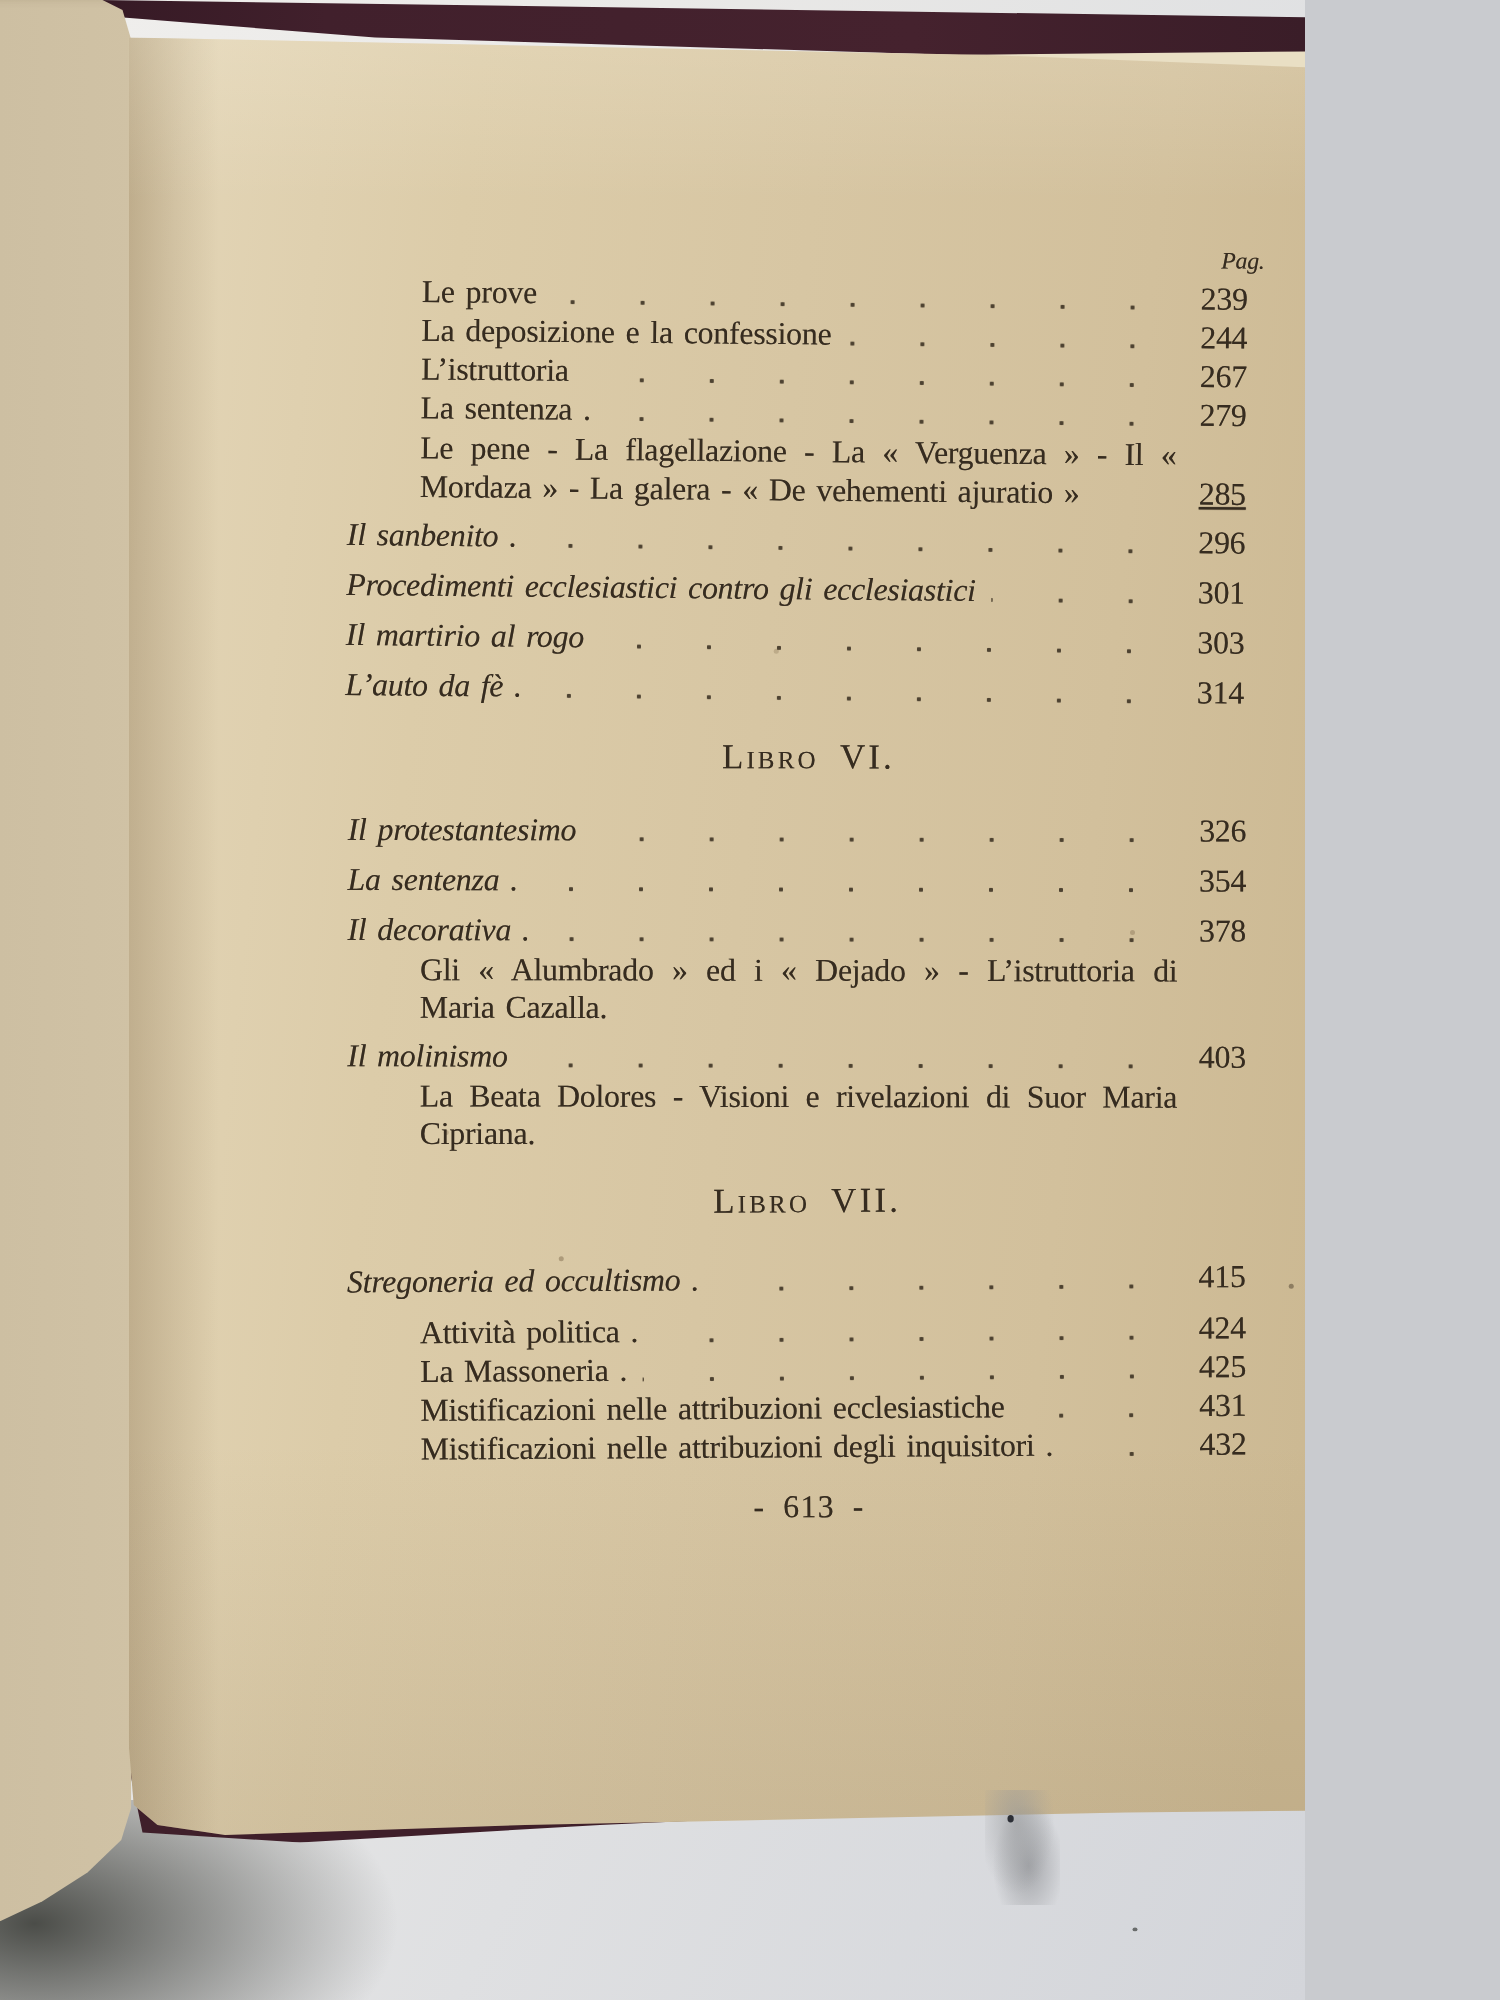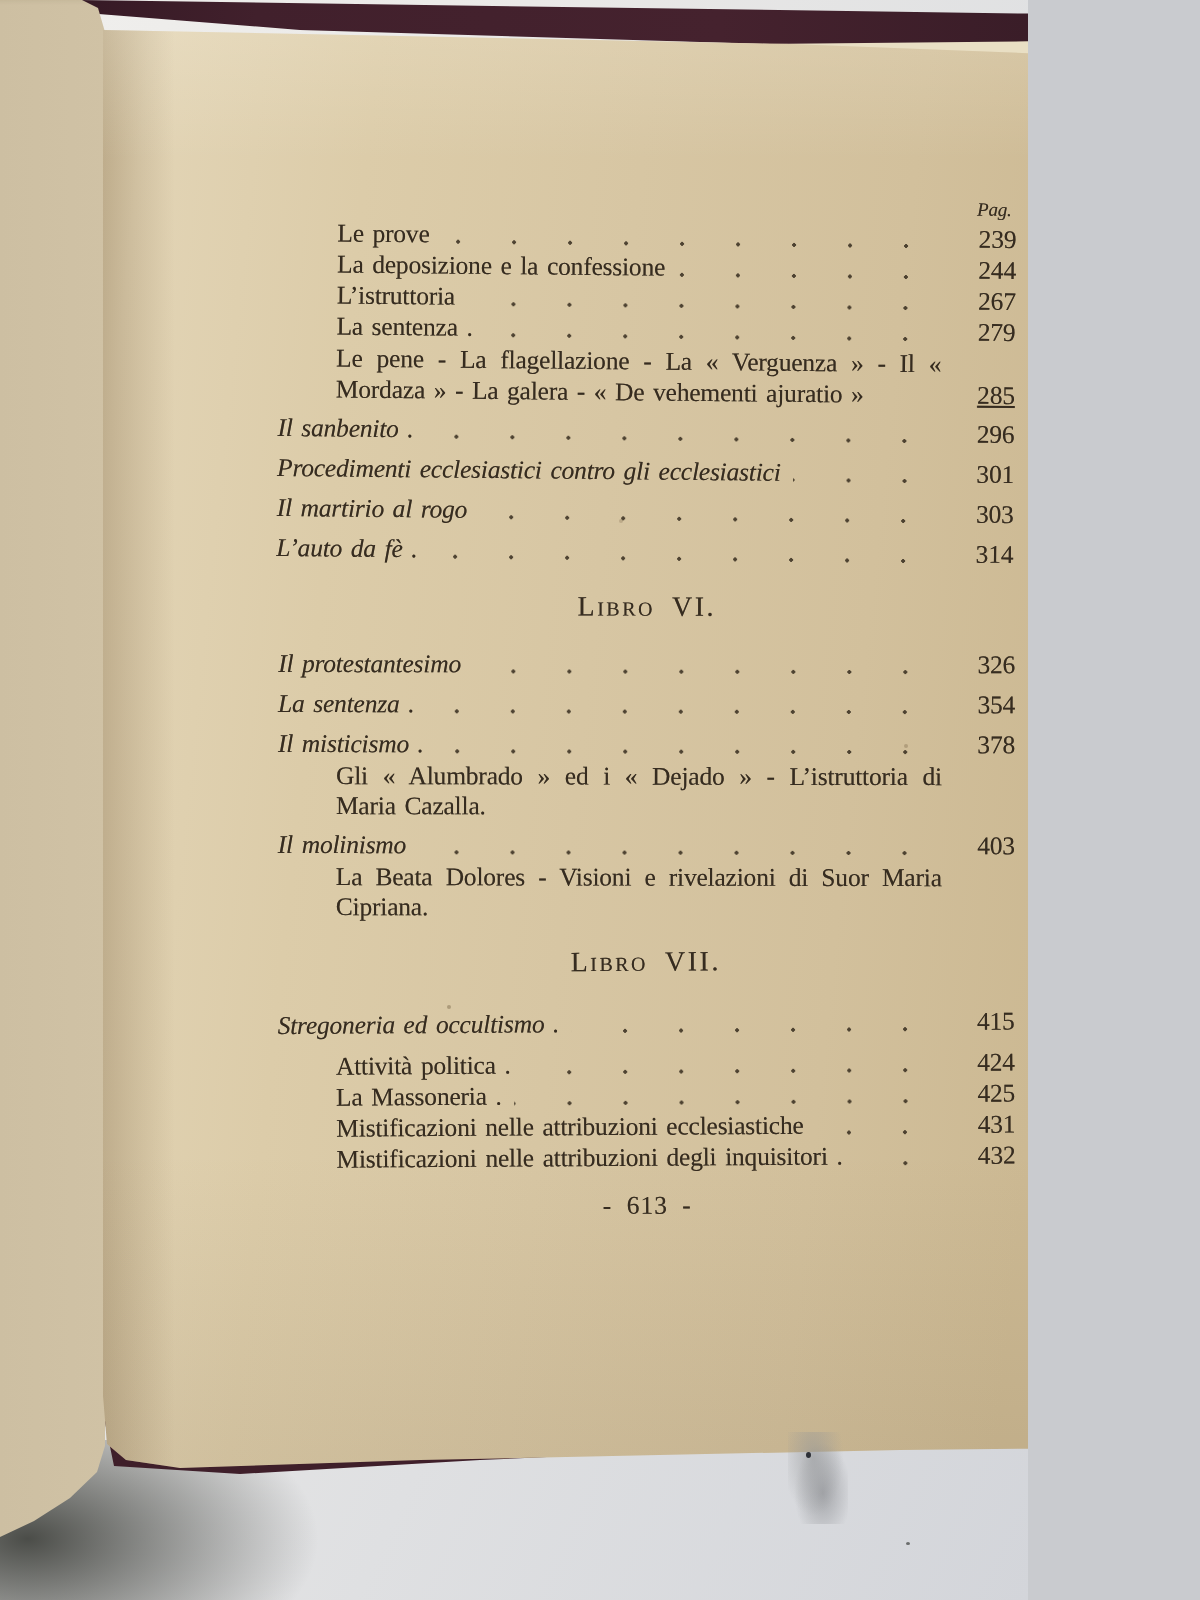--- a/index.html
+++ b/index.html
@@ -1,17 +1,17 @@
 <!DOCTYPE html>
 <html><head>
 <meta charset="utf-8">
 <style>
   html,body{margin:0;padding:0;background:#c9cbcf;}
   .scene{position:relative;width:1028px;height:1600px;overflow:hidden;
-         font-family:"Liberation Serif","DejaVu Serif",serif;}
+         font-family:"Liberation Serif","DejaVu Serif",serif;padding-left:16px;}
   
   .surface{position:absolute;inset:0;
     background:linear-gradient(115deg,#f0efed 0%,#eae9e7 30%,#dfe0e2 62%,#d3d5da 100%);}
   
   .shadow-bl{position:absolute;left:-90px;top:1440px;width:420px;height:260px;
     background:radial-gradient(ellipse at 28% 38%,rgba(48,50,45,.85),rgba(48,50,45,0) 68%);}
   
   .cover-top{position:absolute;inset:0;background:linear-gradient(90deg,#311722 0%,#41202c 25%,#45222e 70%,#3a1d28 100%);
     clip-path:polygon(80px 0,1058px 14px,1152px 28px,1192px 44px,1196px 80px,1098px 54px,700px 42px,300px 30px,86px 13px);}
   
@@ -61,21 +61,21 @@
   .sec3{transform:rotate(-.35deg);transform-origin:0 50%;}
   .pag{font-style:italic;font-size:19px;text-align:right;padding-right:5px;margin-bottom:3px;line-height:22px;}
   .r{display:flex;align-items:baseline;}
   .lvl1{font-style:italic;}
   .lvl2{margin-left:58px;}
   .lbl{white-space:nowrap;}
   .leader{flex:1;align-self:flex-end;height:14px;margin:0 8px 4px 12px;
     background-image:radial-gradient(circle,rgba(54,44,30,.85) 1.6px,rgba(54,44,30,0) 2px);
     background-size:56px 14px;background-repeat:repeat-x;
     background-position:right 0 bottom -3px;}
-  .pnum{width:74px;text-align:right;white-space:nowrap;font-variant-numeric:oldstyle-nums;
+  .pnum{width:74px;text-align:center;white-space:nowrap;font-variant-numeric:oldstyle-nums;
         font-feature-settings:"onum" 1;font-style:normal;}
   .wrap{align-items:flex-end;margin-top:1px;}
   .wrap .lbl{white-space:normal;width:606px;text-align:justify;}
   .wrap .pnum{margin-left:auto;text-decoration:underline;}
   .desc{margin-left:58px;width:606px;text-align:justify;line-height:29.5px;margin-top:2px;}
   .g8{margin-top:8px;}  .g9{margin-top:9px;}  .g10{margin-top:10px;}
   .libro{font-variant:small-caps;text-align:center;font-size:28px;letter-spacing:2.5px;
          word-spacing:8px;margin:27px 0 27px;font-style:normal;}
   .libro.second{margin-bottom:31px;}
   .folio{text-align:center;margin-top:17px;letter-spacing:1px;word-spacing:7px;}
@@ -159,21 +159,21 @@
         <span class="pnum">326</span>
       </div>
 
       <div class="r lvl1 g9">
         <span class="lbl">La sentenza .</span>
         <span class="leader"></span>
         <span class="pnum">354</span>
       </div>
 
       <div class="r lvl1 g9">
-        <span class="lbl">Il misticismo .</span>
+        <span class="lbl">Il decorativa .</span>
         <span class="leader"></span>
         <span class="pnum">378</span>
       </div>
       <div class="desc">Gli « Alumbrado » ed i « Dejado » - L’istruttoria di Maria Cazalla.</div>
 
       <div class="r lvl1 g9">
         <span class="lbl">Il molinismo</span>
         <span class="leader"></span>
         <span class="pnum">403</span>
       </div>

